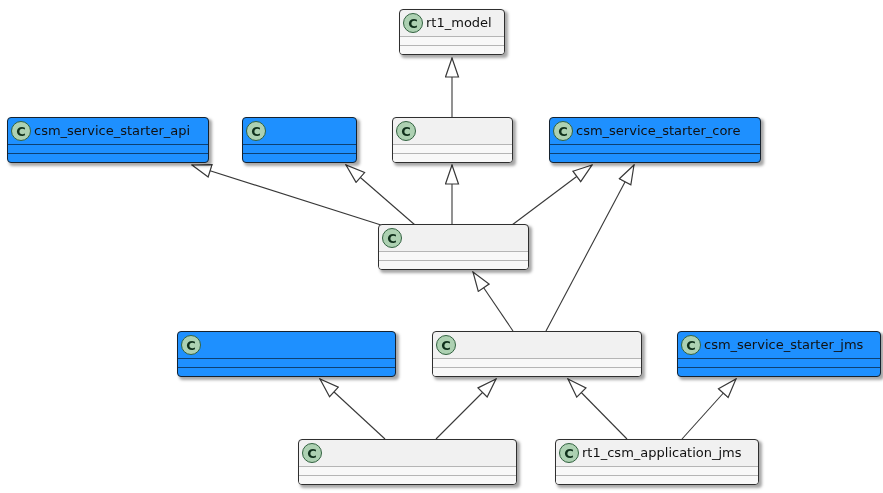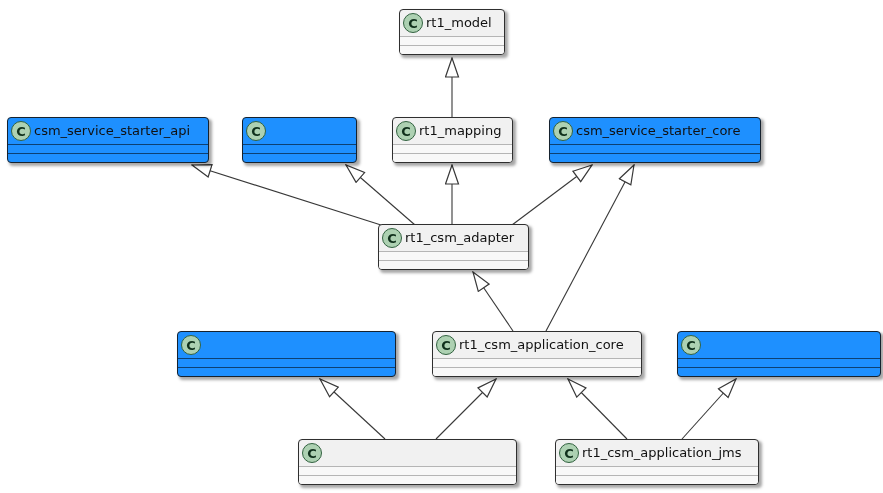--- a/index.html
+++ b/index.html
@@ -75,64 +75,62 @@
     <div class="hdr">
       <span class="spot">C</span>
     </div>
     <div class="cmp"></div>
     <div class="cmp"></div>
   </div>
 
   <div class="node" style="left:392px;top:117px;width:121px;">
     <div class="hdr">
       <span class="spot">C</span>
-      <span class="lbl">rt1_mapping</span>
     </div>
     <div class="cmp"></div>
     <div class="cmp"></div>
   </div>
 
   <div class="node blue" style="left:549px;top:117px;width:212px;">
     <div class="hdr">
       <span class="spot">C</span>
       <span class="lbl">csm_service_starter_core</span>
     </div>
     <div class="cmp"></div>
     <div class="cmp"></div>
   </div>
 
   <div class="node" style="left:378px;top:224px;width:151px;">
     <div class="hdr">
       <span class="spot">C</span>
-      <span class="lbl">rt1_csm_adapter</span>
     </div>
     <div class="cmp"></div>
     <div class="cmp"></div>
   </div>
 
   <div class="node blue" style="left:177px;top:331px;width:219px;">
     <div class="hdr">
       <span class="spot">C</span>
     </div>
     <div class="cmp"></div>
     <div class="cmp"></div>
   </div>
 
   <div class="node" style="left:432px;top:331px;width:210px;">
     <div class="hdr">
       <span class="spot">C</span>
-      <span class="lbl">rt1_csm_application_core</span>
     </div>
     <div class="cmp"></div>
     <div class="cmp"></div>
   </div>
 
   <div class="node blue" style="left:677px;top:331px;width:204px;">
     <div class="hdr">
       <span class="spot">C</span>
+      <span class="lbl">csm_service_starter_jms</span>
     </div>
     <div class="cmp"></div>
     <div class="cmp"></div>
   </div>
 
   <div class="node" style="left:298px;top:439px;width:219px;">
     <div class="hdr">
       <span class="spot">C</span>
     </div>
     <div class="cmp"></div>

